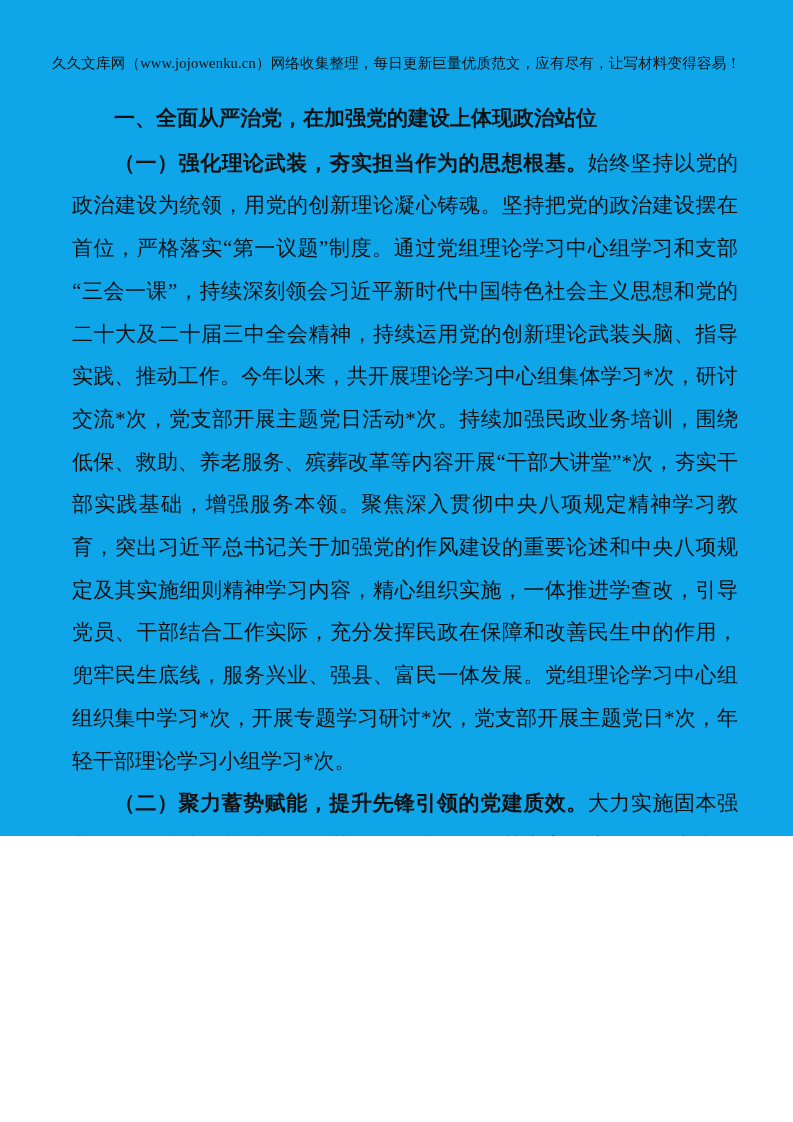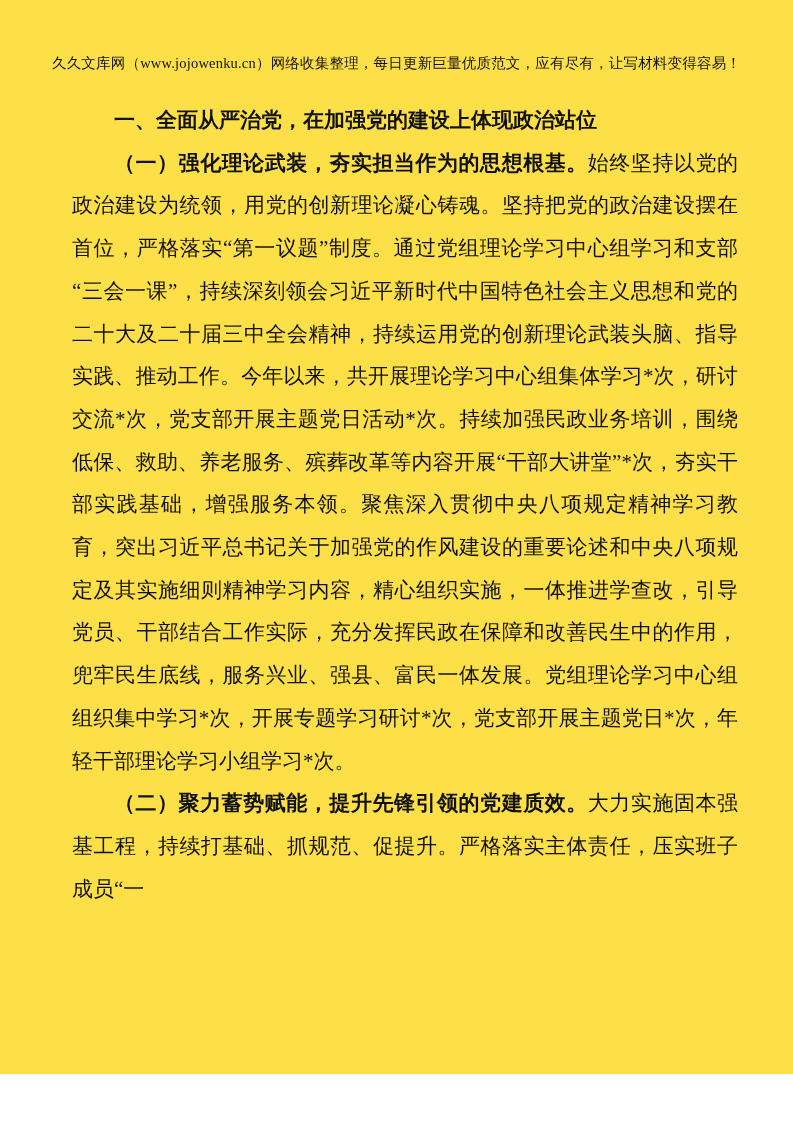--- a/index.html
+++ b/index.html
@@ -3,22 +3,22 @@
 <meta charset="utf-8">
 <style>
   html, body {
     margin: 0;
     padding: 0;
     background: #ffffff;
   }
   .page {
     position: relative;
     width: 793px;
-    height: 1074px;
-    background: #fde047;
+    height: 836px;
+    background: #0ea5e9;
     overflow: hidden;
     color: #111111;
   }
   .header-note {
     position: absolute;
     top: 52px;
     left: 0;
     right: 0;
     text-align: center;
     font-family: "Liberation Serif", "DejaVu Serif", serif;
@@ -39,21 +39,21 @@
     text-align: justify;
     color: #111111;
   }
   .para {
     margin: 0;
     padding: 0;
     text-indent: 2em;
   }
   .heading {
     font-weight: bold;
-    font-family: Liberation Sans, sans-serif;
+    font-family: Liberation Mono, monospace;
   }
   .lead {
     font-weight: bold;
     font-family: "Liberation Sans", "DejaVu Sans", sans-serif;
   }
 </style>
 </head>
 <body>
 
 <div class="page">

